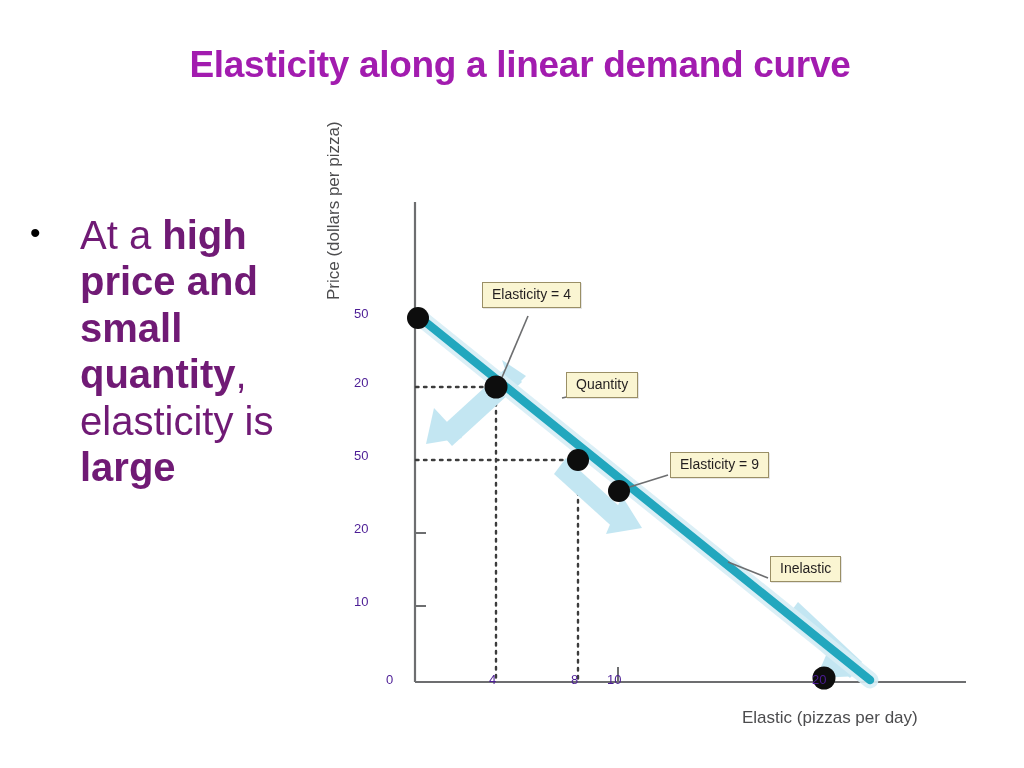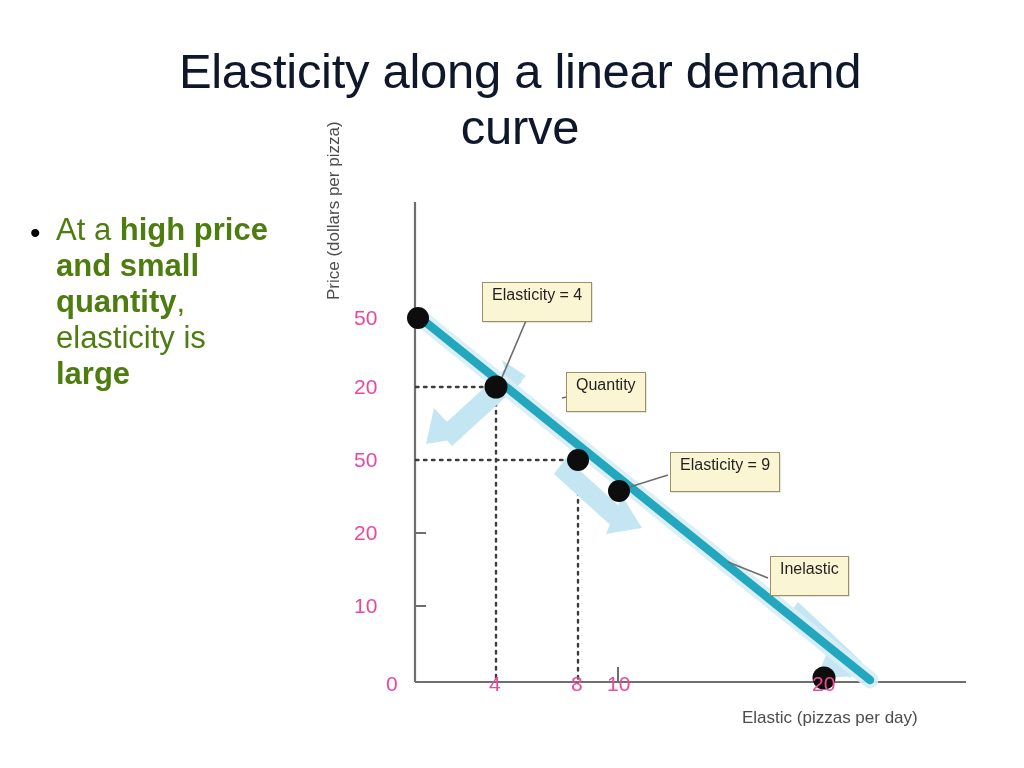--- a/index.html
+++ b/index.html
@@ -13,24 +13,24 @@
     position: relative;
   }
 
   
   #slide-title {
     position: absolute;
     left: 120px;
     top: 44px;
     width: 800px;
     text-align: center;
-    font-size: 49px;
+    font-size: 37px;
     line-height: 1.14;
-    color: #0f172a;
-    font-weight: 400;
+    color: #a21caf;
+    font-weight: 700;
     letter-spacing: -0.3px;
   }
 
   
   #body-text {
     position: absolute;
     left: 30px;
     top: 212px;
     width: 300px;
   }
@@ -41,24 +41,25 @@
   .bullet-dot {
     font-size: 30px;
     line-height: 1.0;
     color: #000;
     width: 26px;
     flex: 0 0 26px;
     text-align: left;
     padding-top: 6px;
   }
   .bullet-text {
-    font-size: 31px;
+    font-size: 40px;
     line-height: 1.16;
-    color: #4d7c0f;
+    color: #701a75;
     width: 222px;
+    margin-left: 24px;
   }
   .bullet-text b { font-weight: bold; }
 
   
   #figure {
     position: absolute;
     left: 330px;
     top: 190px;
     width: 680px;
     height: 550px;
@@ -66,22 +67,22 @@
 
   #figure svg { display: block; }
 
   
   .callout {
     position: absolute;
     background: #FAF5D2;
     border: 1px solid #9A8F66;
     color: #231F20;
     font-family: "Liberation Sans", sans-serif;
-    font-size: 16px;
-    padding: 4px 9px 17px 9px;
+    font-size: 14px;
+    padding: 4px 9px 5px 9px;
     white-space: nowrap;
     line-height: 1.05;
     box-shadow: 1px 1px 0 rgba(0,0,0,0.10);
   }
   #callout-e4      { left: 152px; top: 92px; }
   #callout-elastic { left: 236px; top: 182px; }
   #callout-e1      { left: 340px; top: 262px; }
   #callout-inel    { left: 440px; top: 366px; }
 
   
@@ -97,23 +98,23 @@
     top: 110px;
     transform: rotate(-90deg);
     transform-origin: left top;
   }
   #x-axis-title {
     left: 412px;
     top: 518px;
   }
   .tick-label {
     position: absolute;
-    color: #ec4899;
-    font-family: "Liberation Sans", sans-serif;
-    font-size: 21px;
+    color: #4c1d95;
+    font-family: "Liberation Sans", sans-serif;
+    font-size: 13px;
     white-space: nowrap;
   }
 </style>
 </head>
 <body>
 
 <div id="slide-title">Elasticity along a linear demand curve</div>
 
 <div id="body-text">
   <div class="bullet-row">

